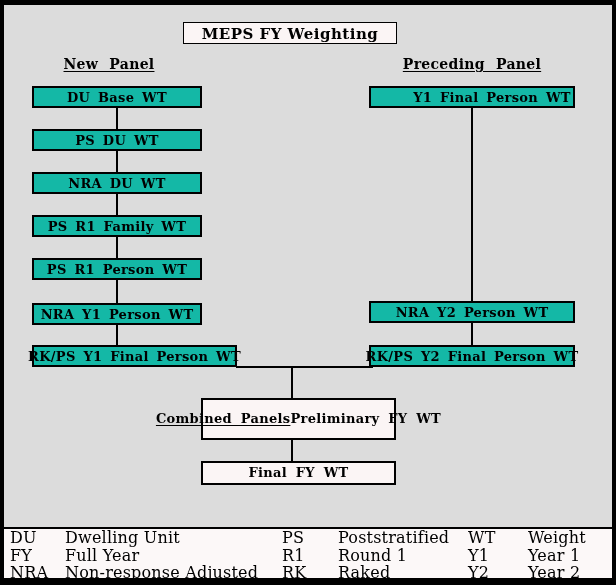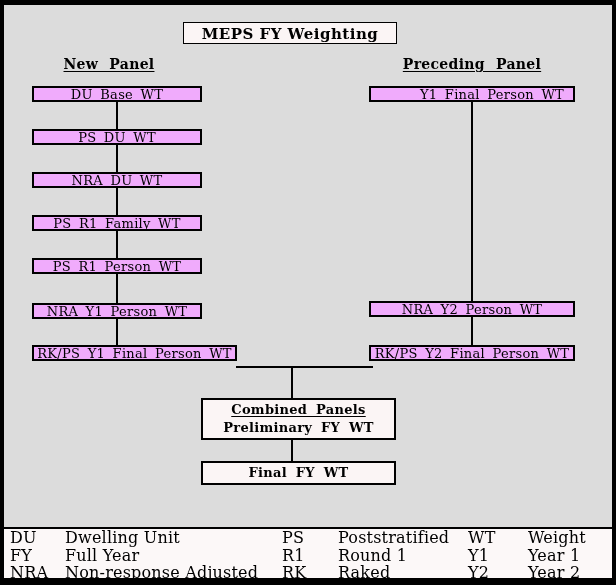--- a/index.html
+++ b/index.html
@@ -6,45 +6,45 @@
   #page{
     position:relative; width:616px; height:585px; margin:0 auto;
     background:#000; font-family:"DejaVu Serif", serif;
     -webkit-font-smoothing:none;
   }
   #canvas{
     position:absolute; left:4px; top:5px; width:608px; height:522px;
     background:#dcdcdc;
   }
   .fbox{
-    position:absolute; box-sizing:border-box; height:16px;
-    background:#f0abfc; border:2px solid #000;
+    position:absolute; box-sizing:border-box; height:22px;
+    background:#14b8a6; border:2px solid #000;
     display:flex; align-items:center; justify-content:center;
-    font-weight:normal; font-size:13px; color:#000;
+    font-weight:bold; font-size:13px; color:#000;
     letter-spacing:.3px; word-spacing:3px; white-space:nowrap; z-index:2;
   }
   .titlebox{
     position:absolute; left:183px; top:22px; width:214px; height:22px;
     box-sizing:border-box; background:#fbf5f5; border:1px solid #000;
     display:flex; align-items:flex-end; justify-content:center;
     font-weight:bold; font-size:15px; letter-spacing:.5px; z-index:2;
   }
   .panel-header{
     position:absolute; top:56px; height:18px;
     text-align:center; font-weight:bold; font-size:14px;
     text-decoration:underline; text-underline-offset:2px;
     word-spacing:6px; letter-spacing:.3px; z-index:2;
   }
   .hdr-new{ left:24px; width:170px; }
   .hdr-prec{ left:369px; width:206px; }
   .line{ position:absolute; background:#000; z-index:1; }
   .bigbox{
     position:absolute; box-sizing:border-box;
     background:#fbf5f5; border:2px solid #000;
-    display:flex; flex-direction:column; align-items:center; justify-content:center;
+    display:flex; flex-direction:row; align-items:center; justify-content:center;
     font-weight:bold; font-size:13px; letter-spacing:.3px; word-spacing:4px;
     line-height:18px; z-index:2; white-space:nowrap;
   }
   .combined{ left:201px; top:398px; width:195px; height:42px; }
   .finalbox{ left:201px; top:461px; width:195px; height:24px; }
   .u{ text-decoration:underline; text-underline-offset:2px; }
   #legend{
     position:absolute; left:4px; top:527px; width:608px; height:51px;
     box-sizing:border-box; background:#fcf8f8; border-top:2px solid #000;
   }

